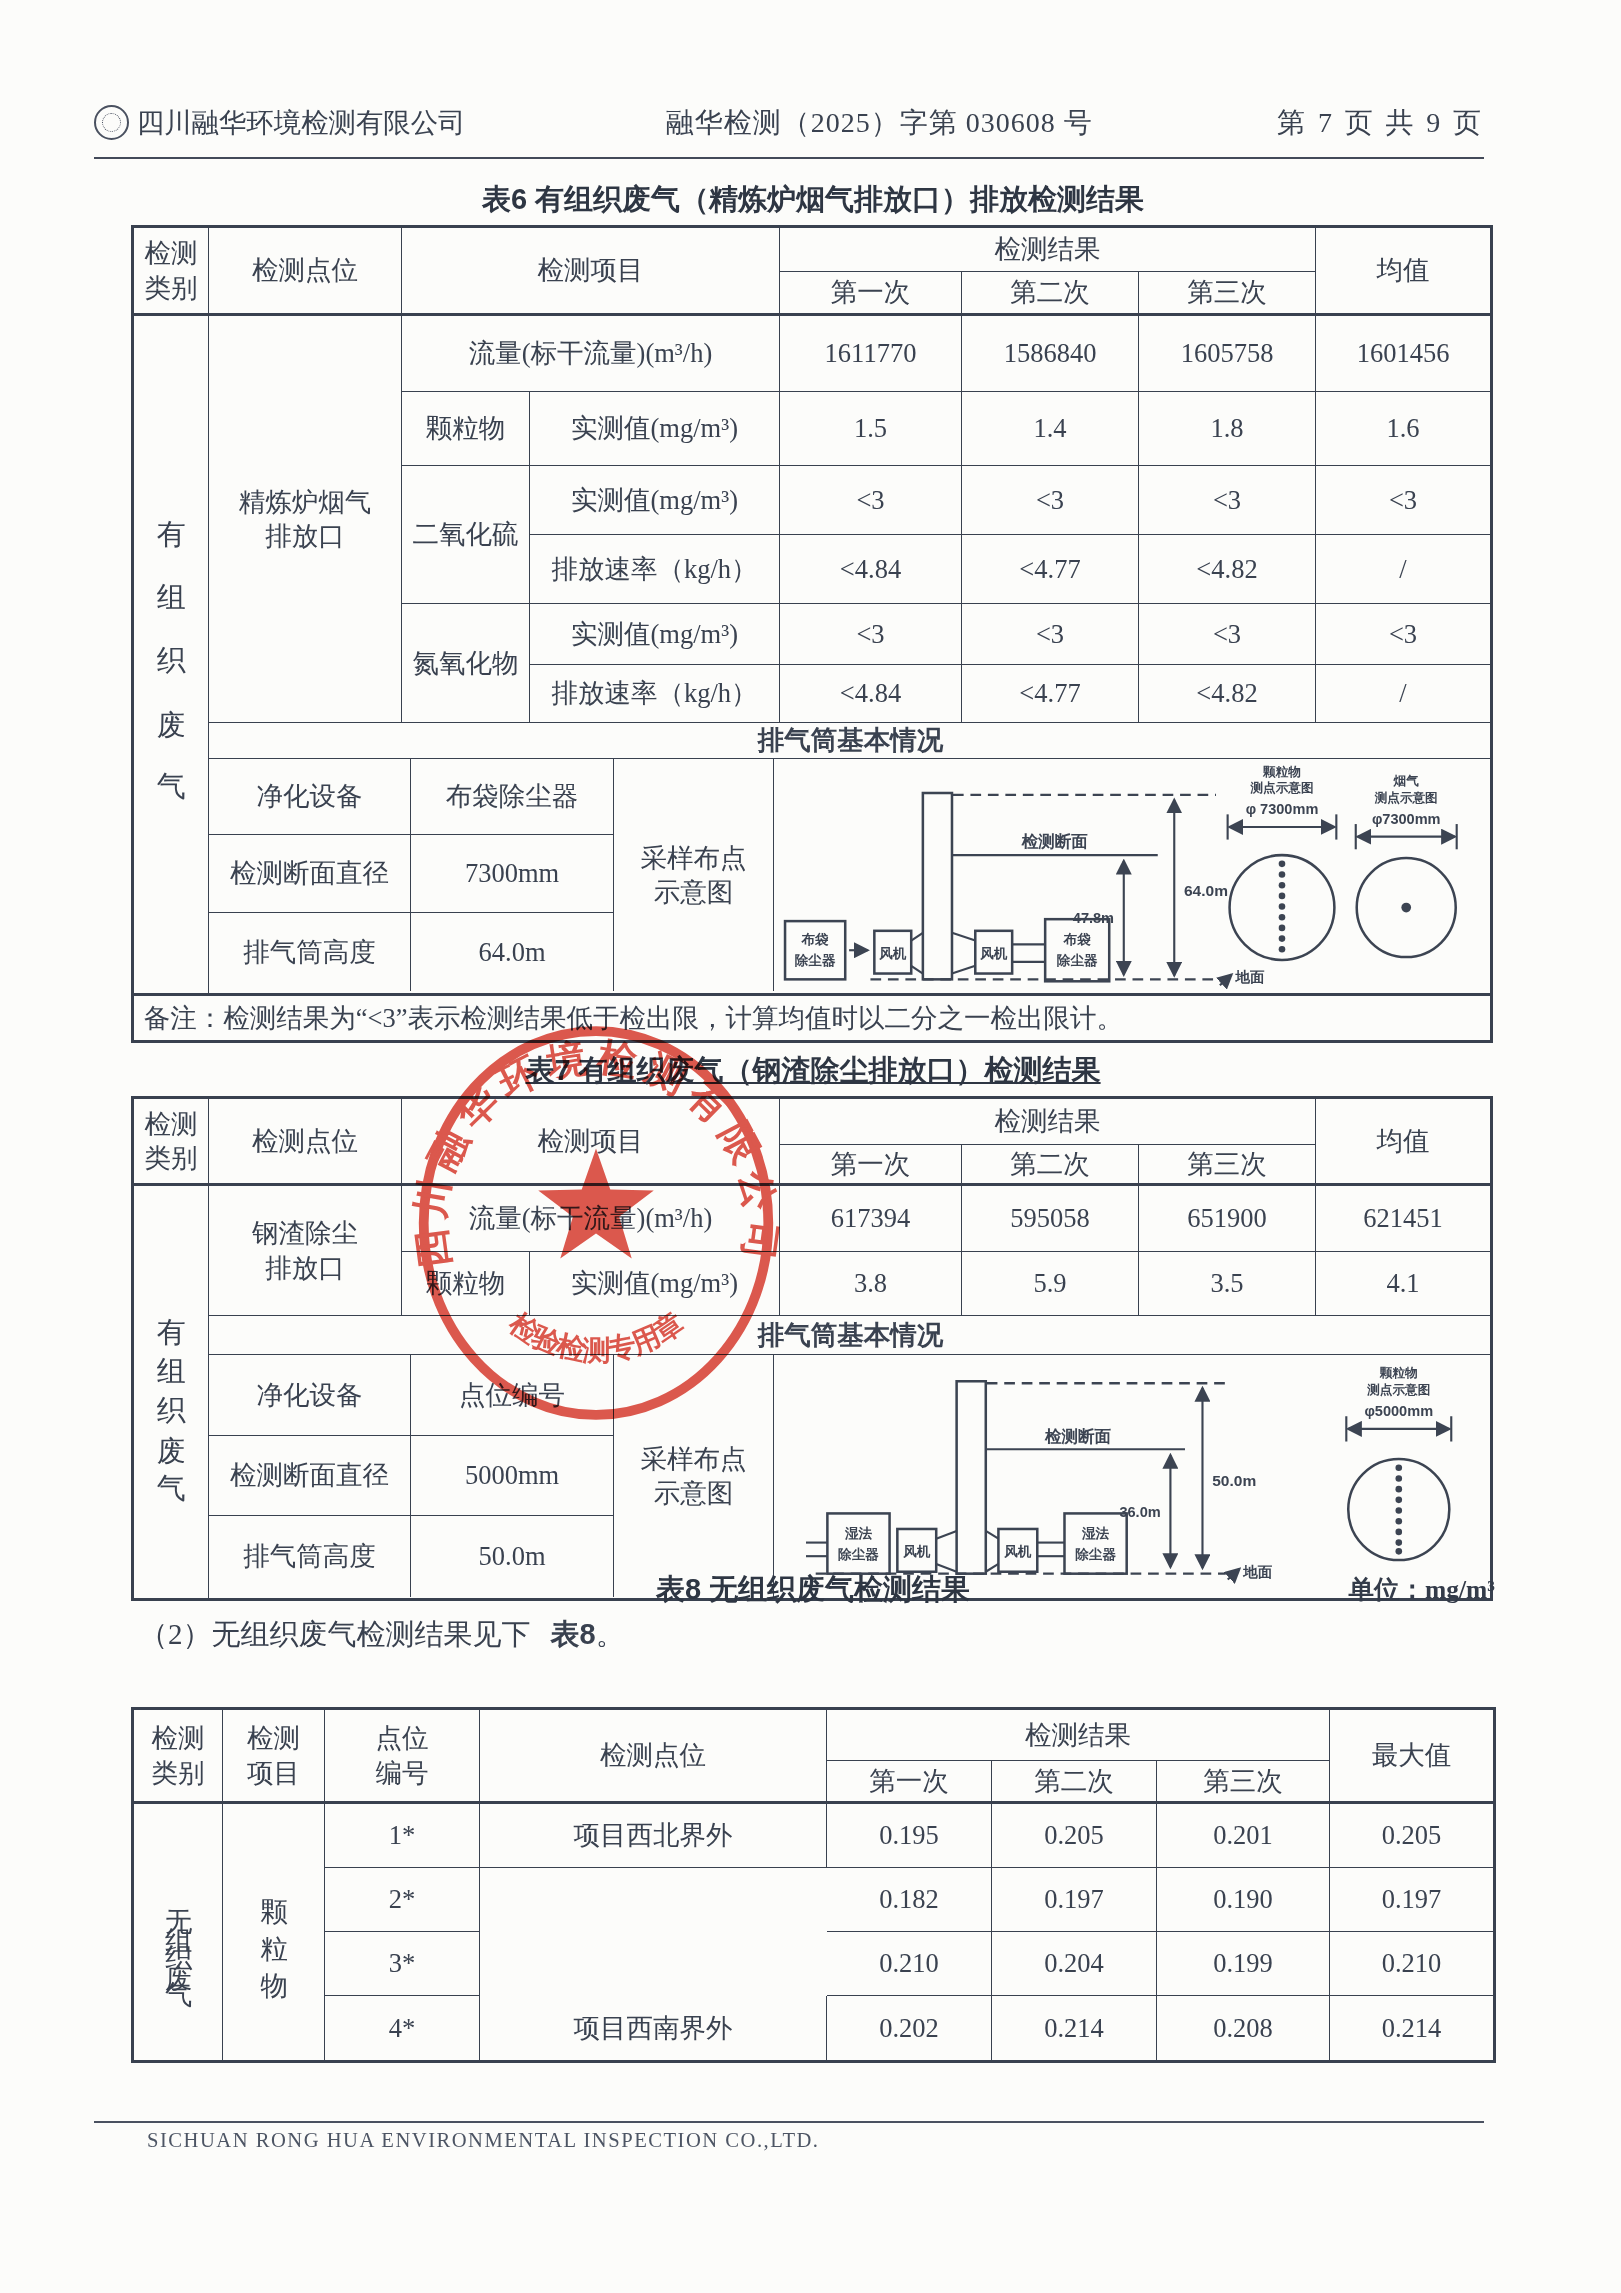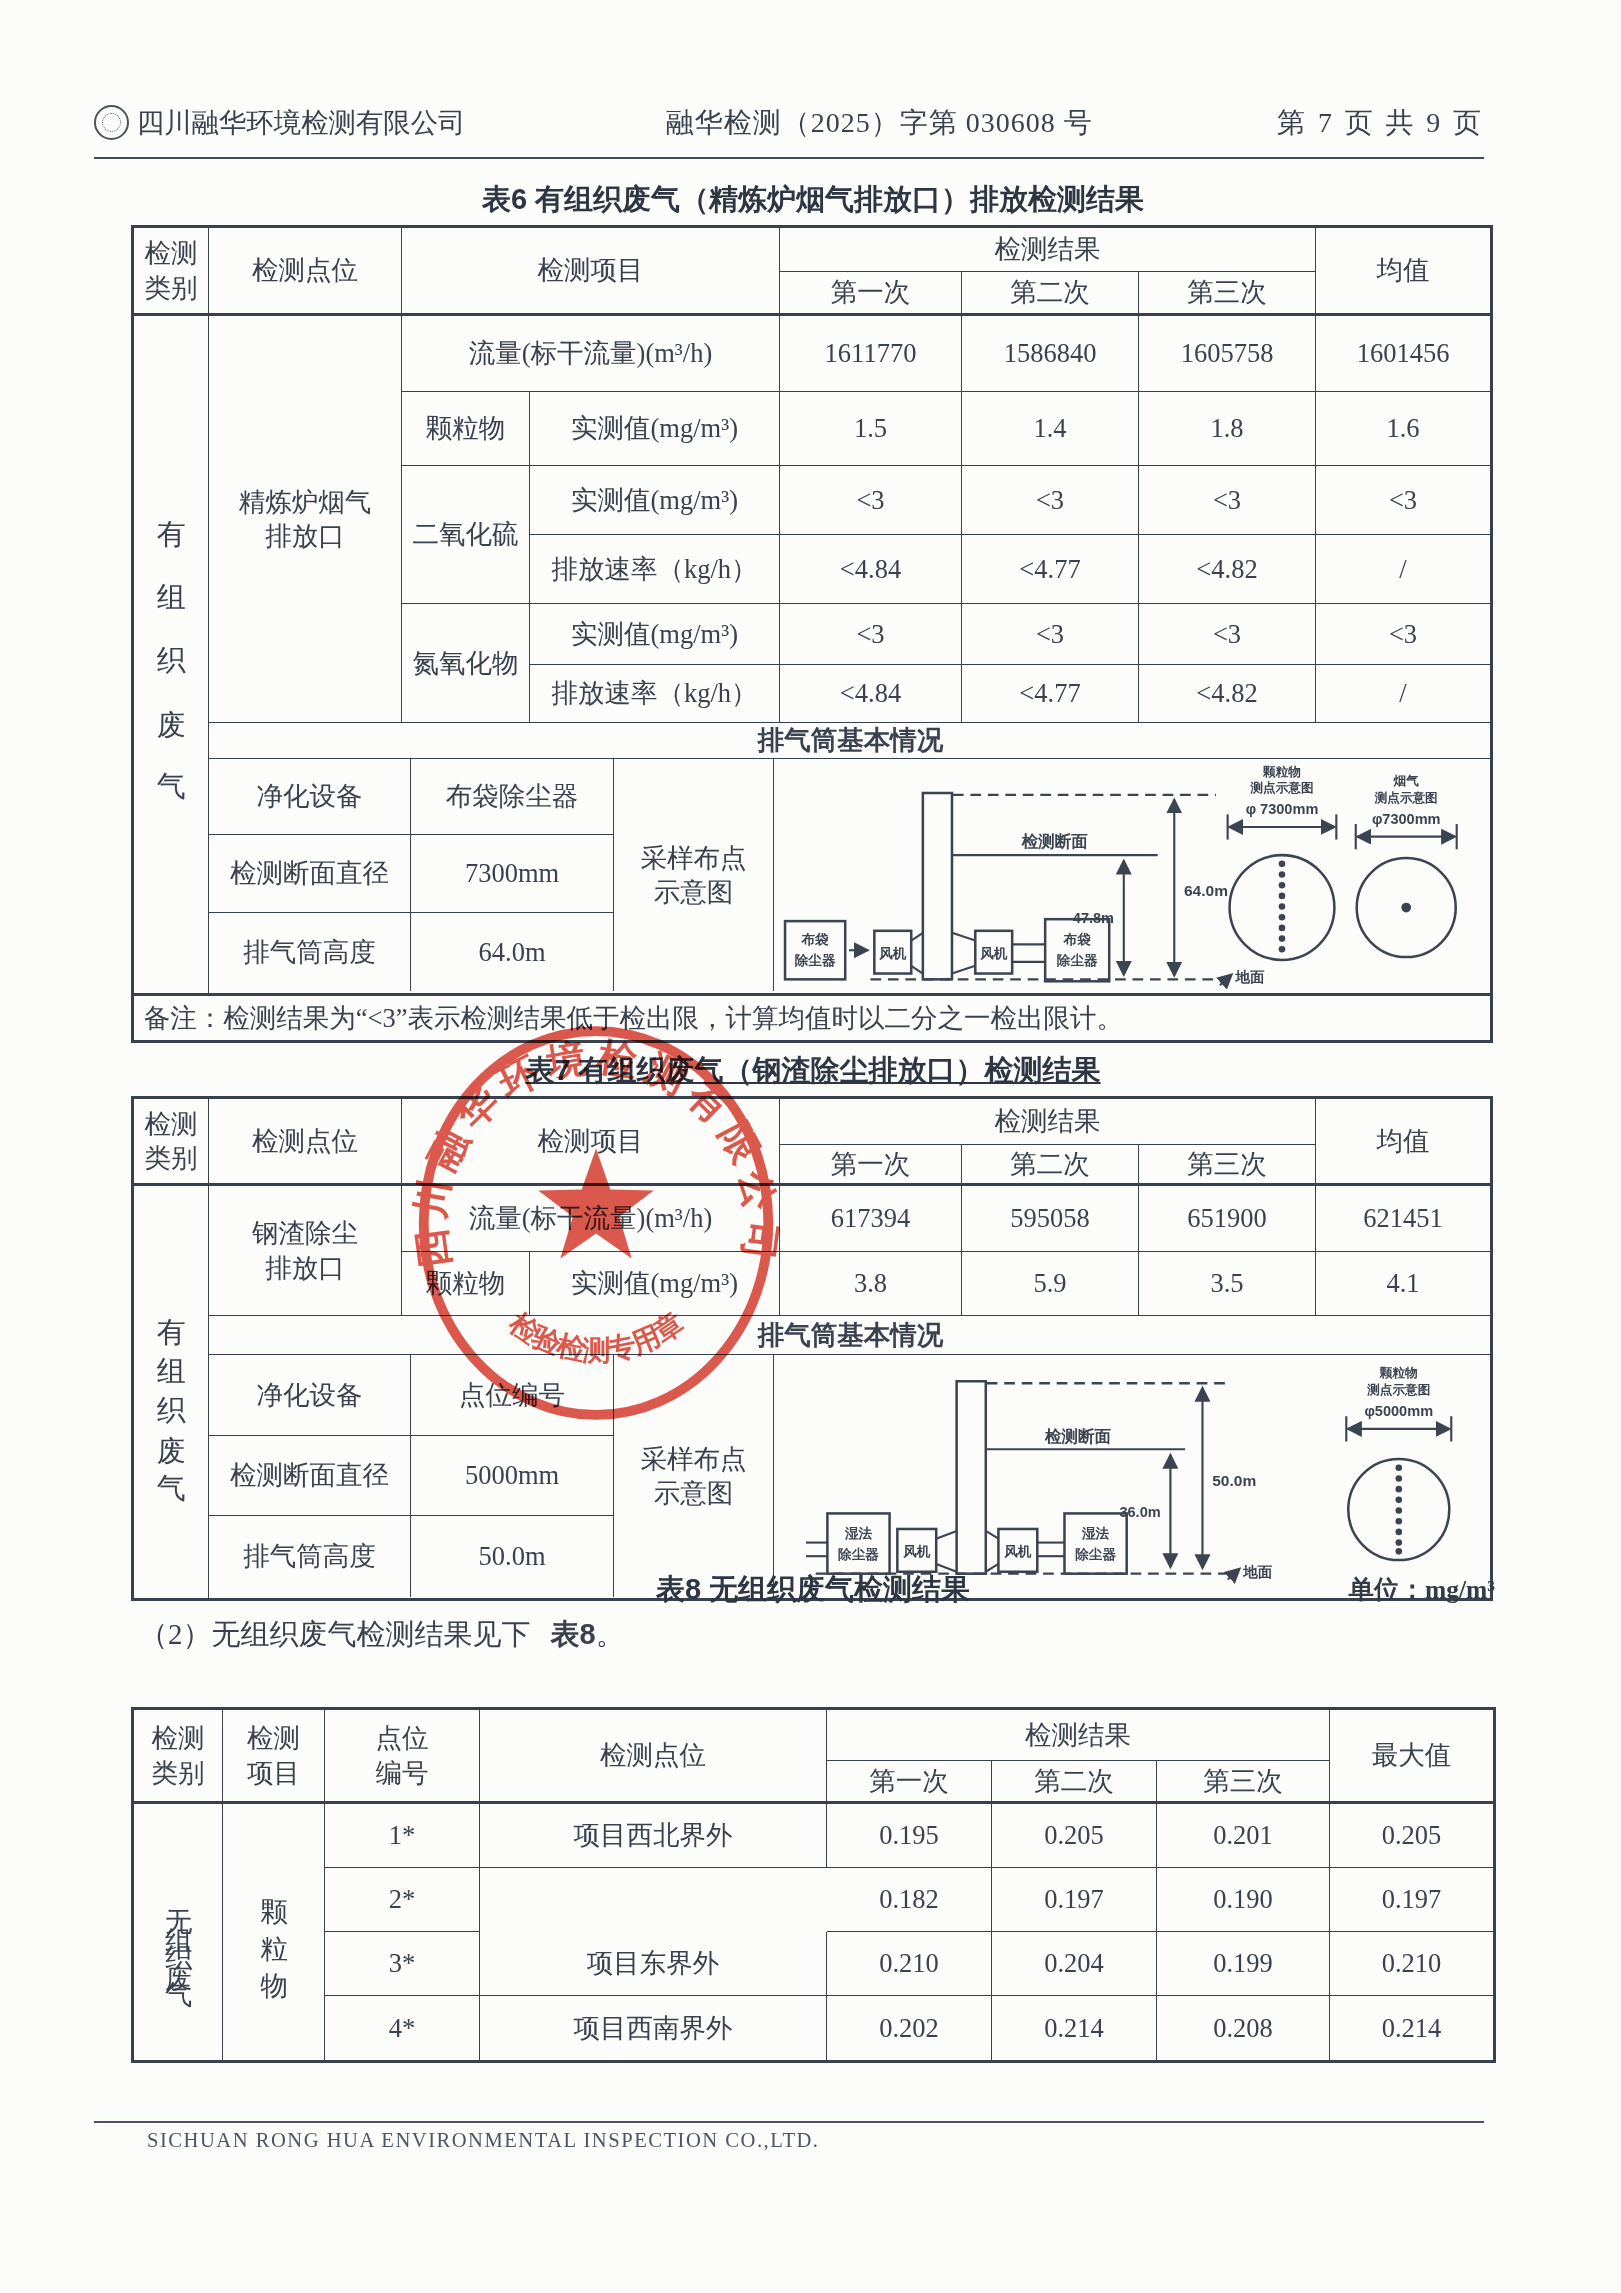--- a/index.html
+++ b/index.html
@@ -344,21 +344,20 @@
     <div class="c" style="grid-column:7;grid-row:3">0.201</div>
     <div class="c nbr" style="grid-column:8;grid-row:3">0.205</div>
 
     <div class="c" style="grid-column:3;grid-row:4">2*</div>
     <div class="c" style="grid-column:5;grid-row:4">0.182</div>
     <div class="c" style="grid-column:6;grid-row:4">0.197</div>
     <div class="c" style="grid-column:7;grid-row:4">0.190</div>
     <div class="c nbr" style="grid-column:8;grid-row:4">0.197</div>
 
     <div class="c" style="grid-column:3;grid-row:5">3*</div>
-    <div class="c" style="grid-column:4;grid-row:5">项目东界外</div>
     <div class="c" style="grid-column:5;grid-row:5">0.210</div>
     <div class="c" style="grid-column:6;grid-row:5">0.204</div>
     <div class="c" style="grid-column:7;grid-row:5">0.199</div>
     <div class="c nbr" style="grid-column:8;grid-row:5">0.210</div>
 
     <div class="c nbb" style="grid-column:3;grid-row:6">4*</div>
     <div class="c nbb" style="grid-column:4;grid-row:6">项目西南界外</div>
     <div class="c nbb" style="grid-column:5;grid-row:6">0.202</div>
     <div class="c nbb" style="grid-column:6;grid-row:6">0.214</div>
     <div class="c nbb" style="grid-column:7;grid-row:6">0.208</div>

